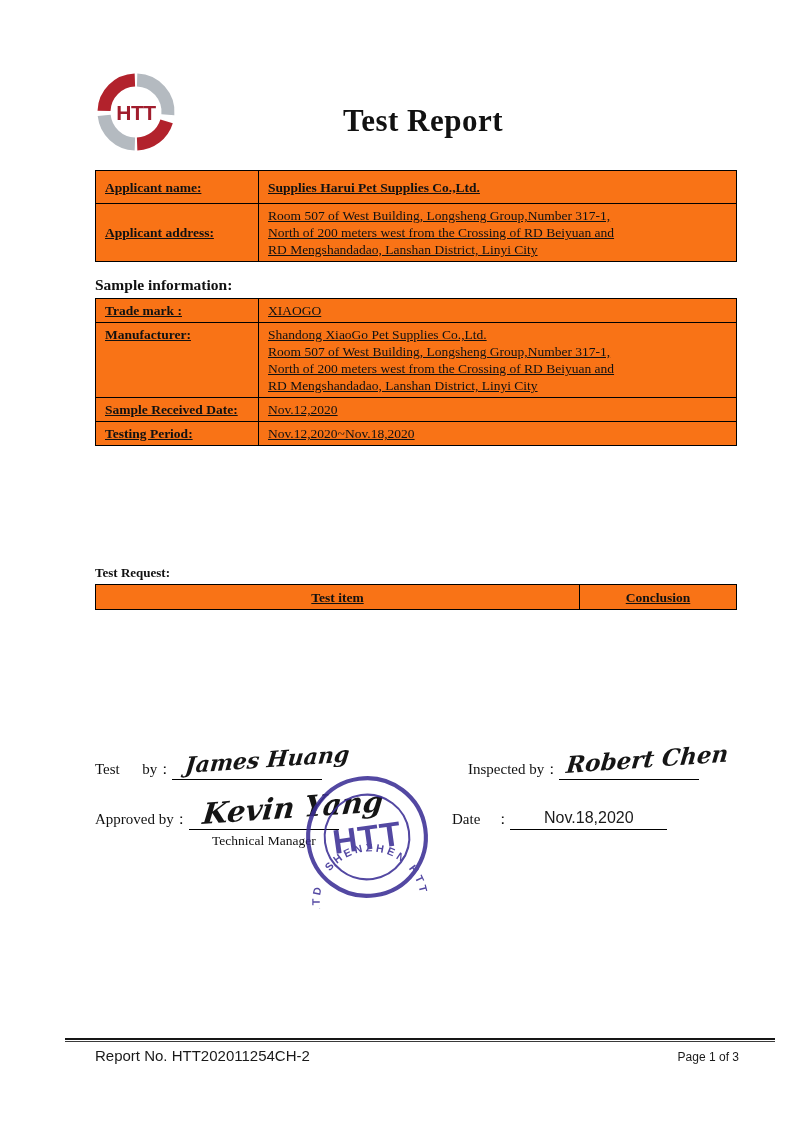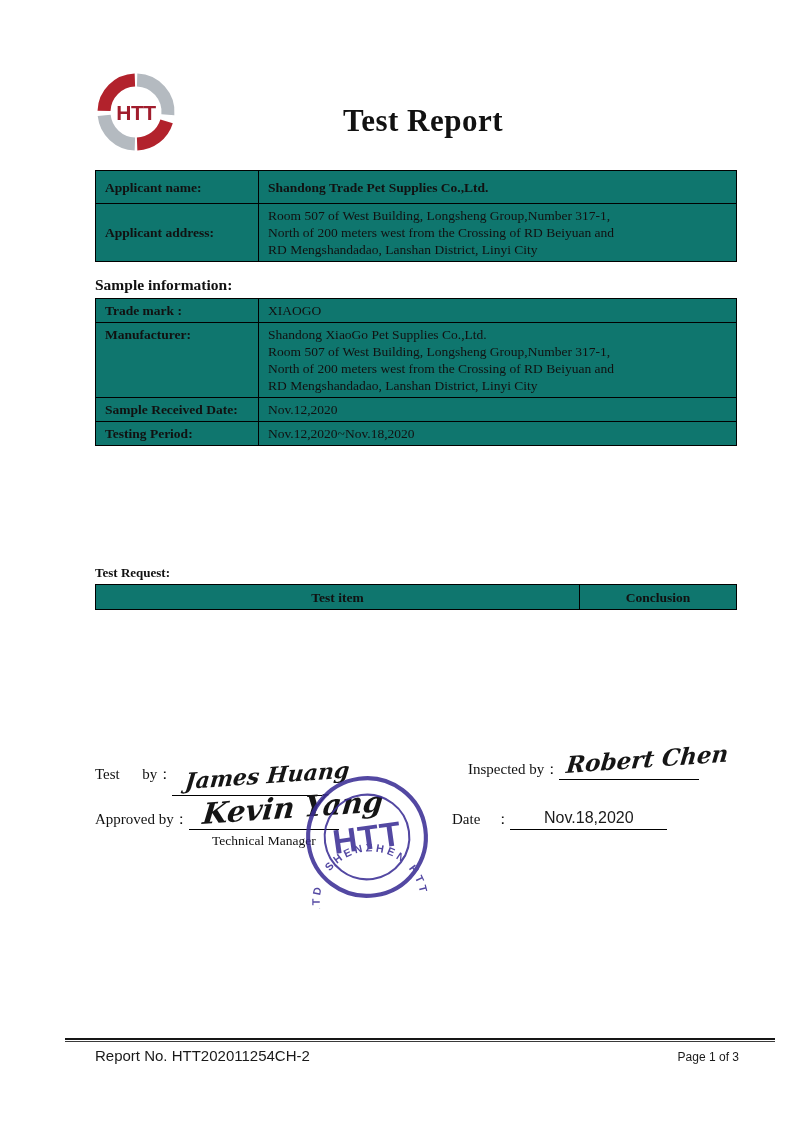--- a/index.html
+++ b/index.html
@@ -15,21 +15,21 @@
   
   .logo { position:absolute; left:94px; top:70px; width:84px; height:84px; }
   .title {
     position:absolute; left:95px; top:103px; width:640px; margin:0;
     text-align:center; text-indent:16px;
     font-size:31px; font-weight:bold; letter-spacing:0.5px;
     font-family:"Liberation Serif", serif;
   }
 
   
-  table.tbl { position:absolute; border-collapse:collapse; table-layout:fixed; background:#0f766e; }
+  table.tbl { position:absolute; border-collapse:collapse; table-layout:fixed; background:#f97316;text-decoration:underline; }
   table.tbl td {
     border:1.5px solid #000; padding:3px 9px;
     font-size:13.5px; line-height:17px; vertical-align:top;
   }
   table.tbl td.lbl { font-weight:bold; }
   .pre { white-space:pre-line; }
   .strong { font-weight:bold; }
 
   #applicant-table { left:95px; top:170px; width:641px; }
   #applicant-table td { vertical-align:middle; }
@@ -54,21 +54,21 @@
   .sig-label { font-size:15px; padding-bottom:1px; white-space:pre; }
   .sig-line { position:relative; border-bottom:1.5px solid #000; height:42px; }
   .sig-script {
     position:absolute; bottom:1px; left:12px; white-space:nowrap;
     font-family:"DejaVu Serif", serif; font-style:italic; font-weight:bold;
     transform: rotate(-4deg) skewX(-10deg); transform-origin:left bottom;
     color:#151515;
   }
   .sig-print { position:absolute; bottom:2px; left:0; width:100%; text-align:center;
     font-family:"Liberation Sans", sans-serif; font-size:16px; color:#1a1a1a; }
-  #sig-test { left:95px; top:753px;align-items:center; }
+  #sig-test { left:95px; top:737px; }
   #sig-test .sig-line { width:150px; }
   #sig-test .sig-script { font-size:22px; }
   #sig-inspected { left:468px; top:737px; }
   #sig-inspected .sig-line { width:140px; }
   #sig-inspected .sig-script { font-size:23px; left:6px; }
   #sig-approved { left:95px; top:787px; }
   #sig-approved .sig-line { width:150px; }
   #sig-approved .sig-script { font-size:29px; bottom:-2px; }
   #sig-date { left:452px; top:787px; }
   #sig-date .sig-line { width:157px; }
@@ -107,21 +107,21 @@
   <h1 class="title">Test Report</h1>
 
   <table class="tbl" id="applicant-table">
     <colgroup>
         <col style="width:163px">
         <col style="width:478px">
       </colgroup>
     <tbody>
         <tr>
       <td class="lbl">Applicant name:</td>
-      <td class="strong">Shandong Trade Pet Supplies Co.,Ltd.</td>
+      <td class="strong">Supplies Harui Pet Supplies Co.,Ltd.</td>
     </tr>
     <tr>
       <td class="lbl">Applicant address:</td>
       <td class="pre">Room 507 of West Building, Longsheng Group,Number 317-1,
 North of 200 meters west from the Crossing of RD Beiyuan and
 RD Mengshandadao, Lanshan District, Linyi City</td>
     </tr>
   </tbody>
     </table>
 

